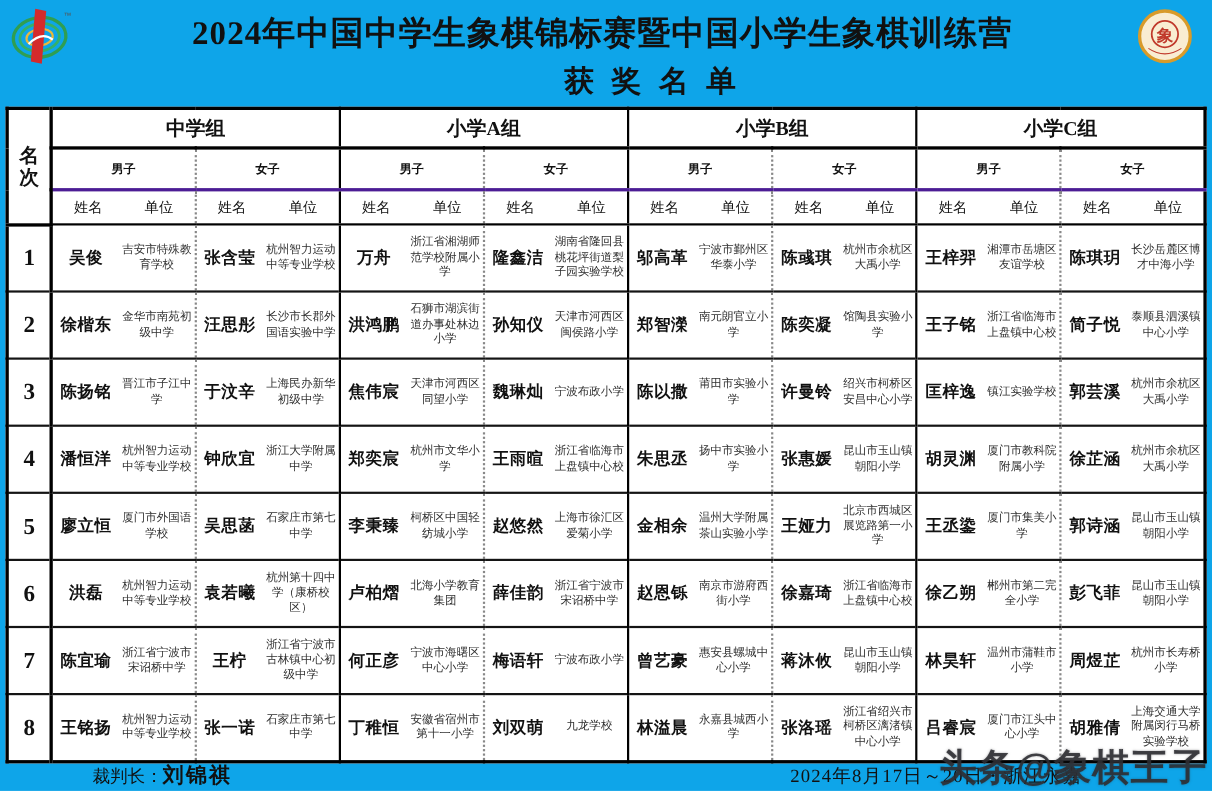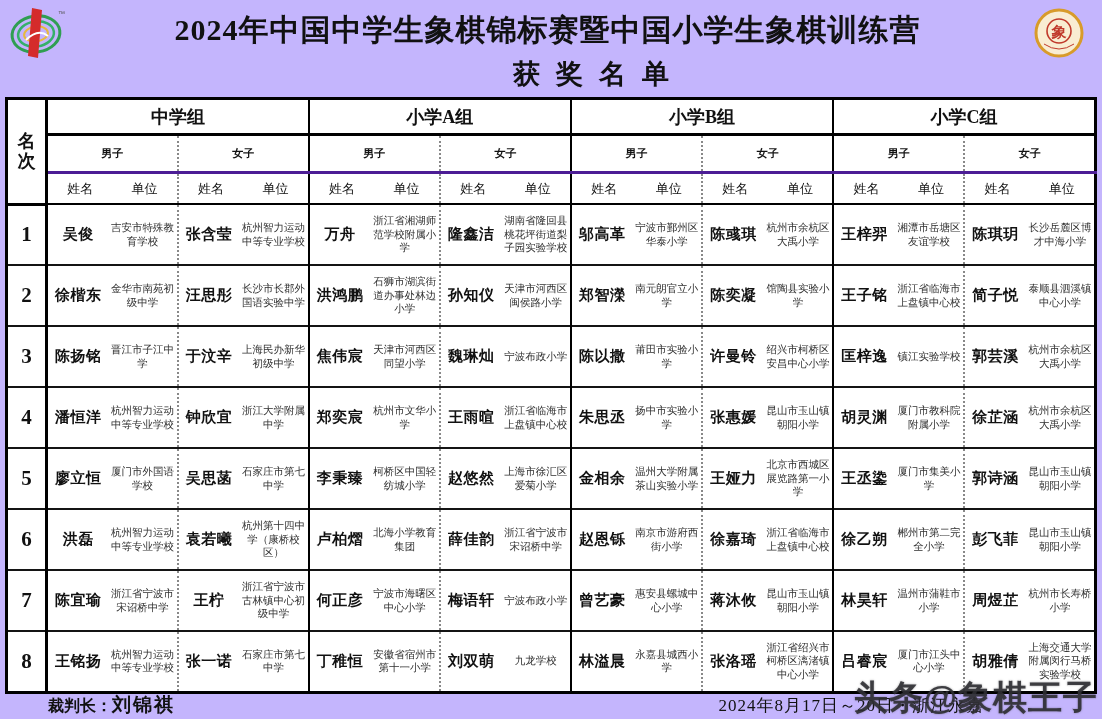--- a/index.html
+++ b/index.html
@@ -1,16 +1,16 @@
 <!DOCTYPE html>
 <html><head>
 <meta charset="utf-8">
 <style>
   html,body{margin:0;padding:0;background:#e9e9e9;}
-  .page{position:relative;width:1102px;height:719px;background:#c4b5fd;overflow:hidden;
+  .page{position:relative;width:1102px;height:719px;background:#0ea5e9;overflow:hidden;
         font-family:"Liberation Serif","DejaVu Serif",serif;color:#111;}
   
   .hdr{position:absolute;top:0;left:0;width:100%;height:96px;}
   .title1{position:absolute;top:10px;left:90px;width:915px;text-align:center;
           font-size:30px;font-weight:700;letter-spacing:1px;white-space:nowrap;}
   .title2{position:absolute;top:56px;left:0;width:100%;text-align:center;
           font-size:27px;font-weight:700;letter-spacing:16px;margin-left:48px;}
   .logo-left{position:absolute;top:6px;left:8px;}
   .logo-right{position:absolute;top:8px;right:18px;}
   
@@ -32,21 +32,21 @@
   .dotl{border-left:2px dotted #888 !important;}
   tr.dr{height:61px;}
   tr.dr td{border-top:2px solid #141414;}
   td.rank{font-size:21px;font-weight:700;text-align:center;border-right:3px solid #000;}
   .pair{display:flex;height:100%;align-items:center;}
   .nm{flex:0 0 47%;text-align:center;font-weight:700;font-size:15px;letter-spacing:.5px;}
   .un{flex:1;text-align:center;font-size:10.5px;line-height:1.3;color:#2f2f2f;padding:1px 2px;}
   
   .footer{position:absolute;bottom:1px;left:0;width:100%;height:26px;display:flex;
           align-items:center;}
-  .ref{margin-left:48px;font-size:16px;font-weight:bold;}
+  .ref{margin-left:84px;font-size:16px;}
   .ref b{font-size:19px;letter-spacing:2px;}
   .fdate{margin-left:auto;margin-right:118px;font-size:17px;letter-spacing:1px;}
   
   .wm{position:absolute;right:4px;bottom:-2px;font-size:34px;font-weight:700;
       color:rgba(45,45,50,.88);letter-spacing:1px;text-shadow:0 0 2px rgba(45,45,50,.5);
       font-family:"Liberation Sans","DejaVu Sans",sans-serif;}
 </style>
 </head>
 <body>
 

